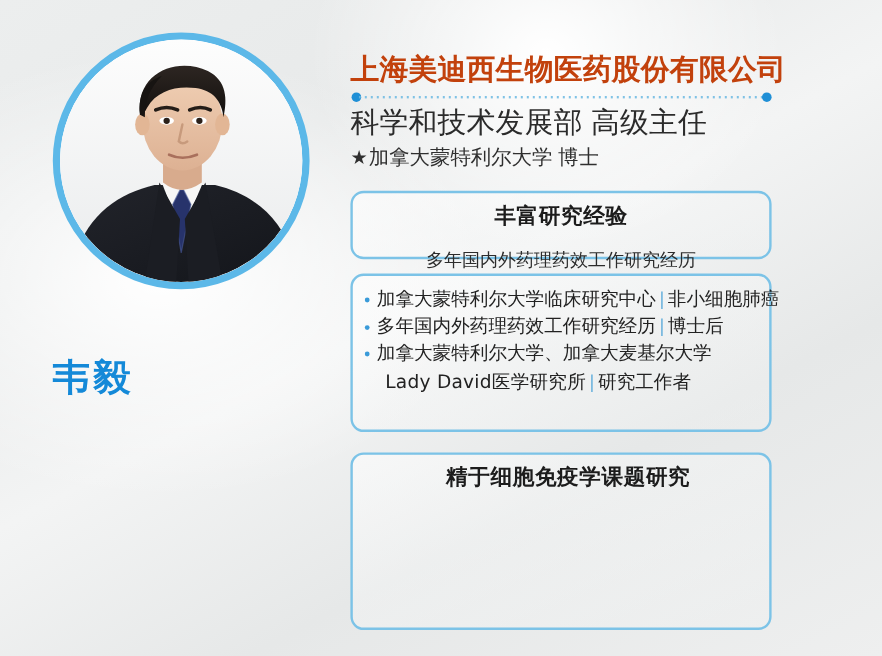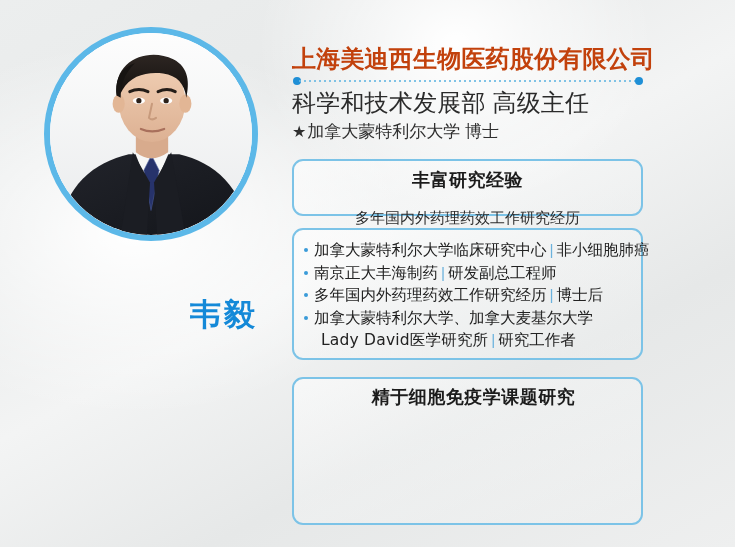--- a/index.html
+++ b/index.html
@@ -27,21 +27,21 @@
     overflow:hidden;
   }
   .portrait{
     position:absolute;inset:0;border-radius:50%;overflow:hidden;
     background:linear-gradient(180deg,#fdfdfd 0%,#f6f7f8 55%,#eef0f1 100%);
   }
   .portrait svg{display:block;width:100%;height:100%;}
 
   .person-name{
     position:absolute;left:44px;top:296px;width:214px;
-    text-align:right;
+    text-align:left;
     font-size:31px;line-height:38px;font-weight:700;
     color:#1489d8;
     letter-spacing:3px;
   }
 
   
   .right{
     position:absolute;left:292px;top:0;width:360px;height:547px;
   }
   .org-line1{
@@ -198,21 +198,20 @@
     </div>
 
     <div class="card card1">
       <div class="card-title">丰富研究经验</div>
       <div class="sub">多年国内外药理药效工作研究经历</div>
     </div>
 
     <div class="card card2">
       <ul class="blist">
         <li><span>加拿大蒙特利尔大学临床研究中心</span><span class="sep">|</span><span>非小细胞肺癌</span></li>
-        <li><span>南京正大丰海制药</span><span class="sep">|</span><span>研发副总工程师</span></li>
         <li><span>多年国内外药理药效工作研究经历</span><span class="sep">|</span><span>博士后</span></li>
         <li><span>加拿大蒙特利尔大学、加拿大麦基尔大学</span><span class="cont"><span class="lat">Lady David医学研究所</span><span class="sep">|</span><span>研究工作者</span></span></li>
       </ul>
     </div>
 
     <div class="card card3">
       <div class="card-title">精于细胞免疫学课题研究</div>
     </div>
 
   </div>

